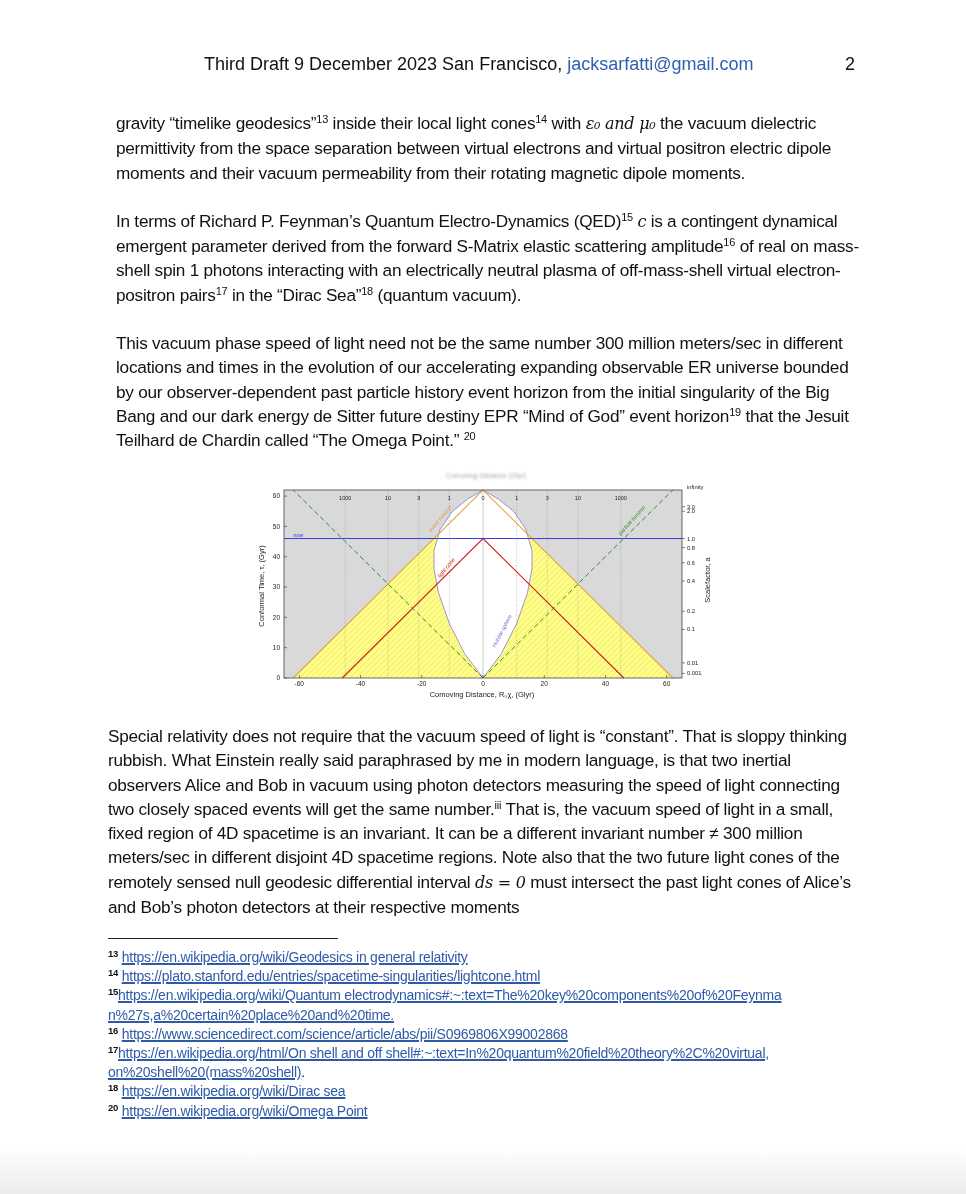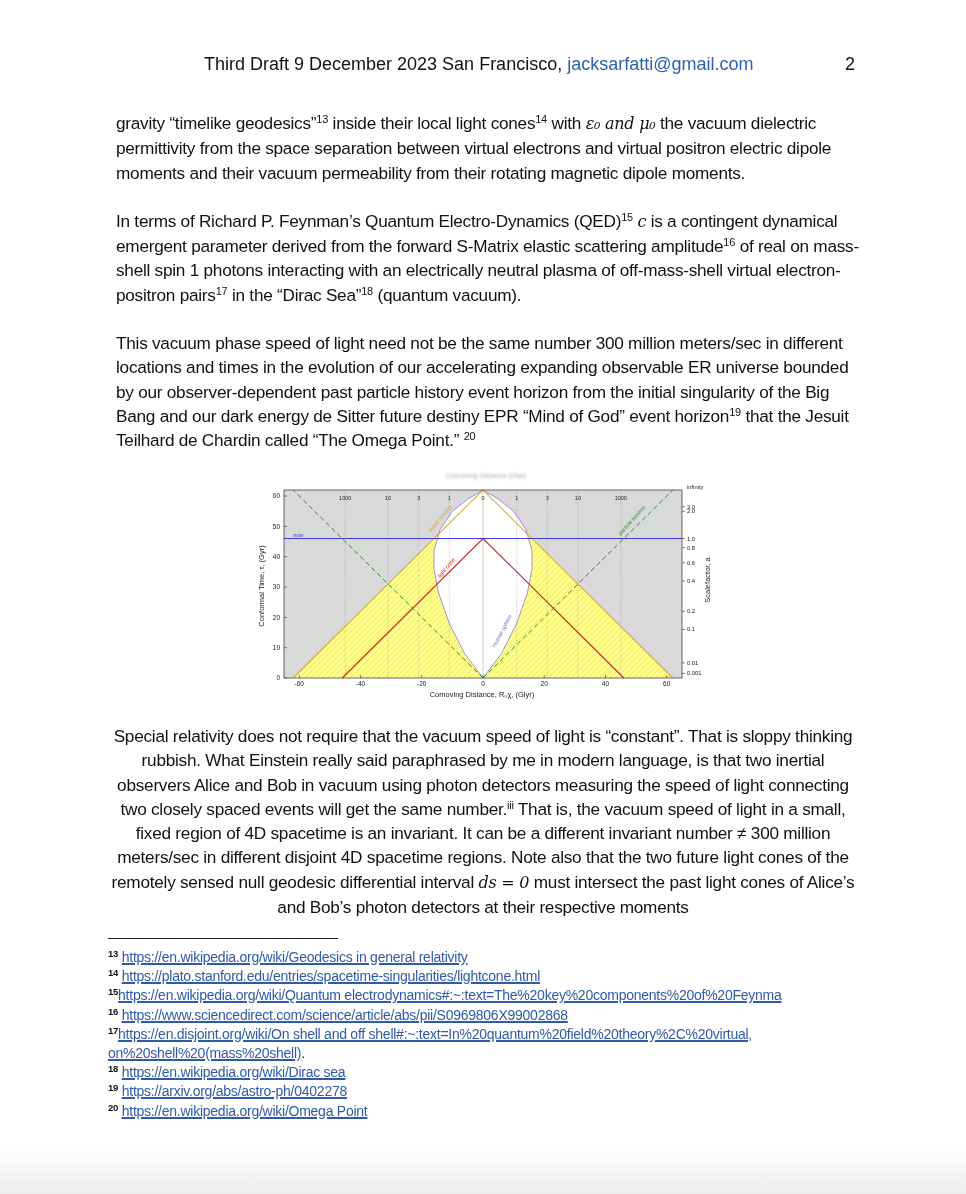--- a/index.html
+++ b/index.html
@@ -129,29 +129,29 @@
       <text x="178.95384615384617" y="62.45161290322582" font-size="5.5" fill="#d8a050" font-family="Liberation Sans, sans-serif" font-style="italic" transform="rotate(-50 178.95384615384617 62.45161290322582)">event horizon</text>
       <text x="188.13846153846154" y="107.93548387096774" font-size="5.5" fill="#cc2222" font-family="Liberation Sans, sans-serif" font-style="italic" transform="rotate(-50 188.13846153846154 107.93548387096774)">light cone</text>
       <text x="243.24615384615385" y="177.67741935483872" font-size="5.5" fill="#7a66cc" font-family="Liberation Sans, sans-serif" font-style="italic" transform="rotate(-62 243.24615384615385 177.67741935483872)">Hubble sphere</text>
       <text x="368.7692307692308" y="65.48387096774195" font-size="5.5" fill="#2e8b2e" font-family="Liberation Sans, sans-serif" font-style="italic" transform="rotate(-48 368.7692307692308 65.48387096774195)">particle horizon</text>
     </g>
   <text x="230" y="227" font-size="7.5" fill="#222" text-anchor="middle" font-family="Liberation Sans, sans-serif">Comoving Distance, R₀χ, (Glyr)</text>
   <text x="0" y="0" font-size="7.5" fill="#222" text-anchor="middle" font-family="Liberation Sans, sans-serif" transform="translate(12,116) rotate(-90)">Conformal Time, τ, (Gyr)</text>
   <text x="0" y="0" font-size="7.5" fill="#222" text-anchor="middle" font-family="Liberation Sans, sans-serif" transform="translate(458,110) rotate(-90)">Scalefactor, a</text>
 </svg>
 
-<div class="body-text" style="top:724px;text-align:center;">
+<div class="body-text" style="top:724px;">
   <p><span>Special relativity does not require that the vacuum speed of light is “constant”. That is sloppy thinking rubbish. What Einstein really said paraphrased by me in modern language, is that two inertial observers Alice and Bob in vacuum using photon detectors measuring the speed of light connecting two closely spaced events will get the same number.</span><sup>iii</sup><span> That is, the vacuum speed of light in a small, fixed region of 4D spacetime is an invariant. It can be a different invariant number ≠ 300 million meters/sec in different disjoint 4D spacetime regions. Note also that the two future light cones of the remotely sensed null geodesic differential interval </span><span class="math">ds = 0</span><span> must intersect the past light cones of Alice’s and Bob’s photon detectors at their respective moments</span></p>
 </div>
 
 <div class="footnote-rule"></div>
 
 <div class="footnotes">
   <div class="fn"><sup>13</sup> <a>https://en.wikipedia.org/wiki/Geodesics in general relativity</a></div>
   <div class="fn"><sup>14</sup> <a>https://plato.stanford.edu/entries/spacetime-singularities/lightcone.html</a></div>
   <div class="fn"><sup>15</sup><a>https://en.wikipedia.org/wiki/Quantum electrodynamics#:~:text=The%20key%20components%20of%20Feynma</a></div>
+  <div class="fn"><a>n%27s,a%20certain%20place%20and%20time.</a></div>
   <div class="fn"><sup>16</sup> <a>https://www.sciencedirect.com/science/article/abs/pii/S0969806X99002868</a></div>
-  <div class="fn"><sup>17</sup><a>https://en.disjoint.org/wiki/On shell and off shell#:~:text=In%20quantum%20field%20theory%2C%20virtual,</a></div>
+  <div class="fn"><sup>17</sup><a>https://en.wikipedia.org/html/On shell and off shell#:~:text=In%20quantum%20field%20theory%2C%20virtual,</a></div>
   <div class="fn"><a>on%20shell%20(mass%20shell)</a><span>.</span></div>
   <div class="fn"><sup>18</sup> <a>https://en.wikipedia.org/wiki/Dirac sea</a></div>
-  <div class="fn"><sup>19</sup> <a>https://arxiv.org/abs/astro-ph/0402278</a></div>
   <div class="fn"><sup>20</sup> <a>https://en.wikipedia.org/wiki/Omega Point</a></div>
 </div>
 
 </body></html>

